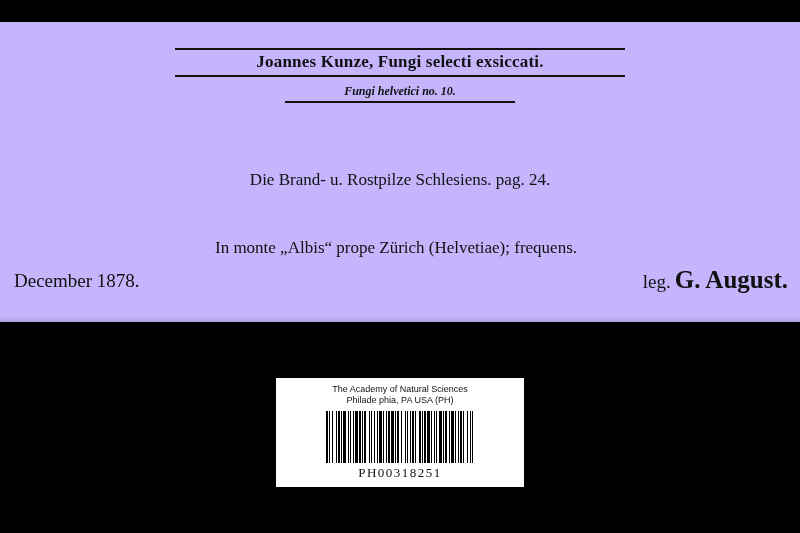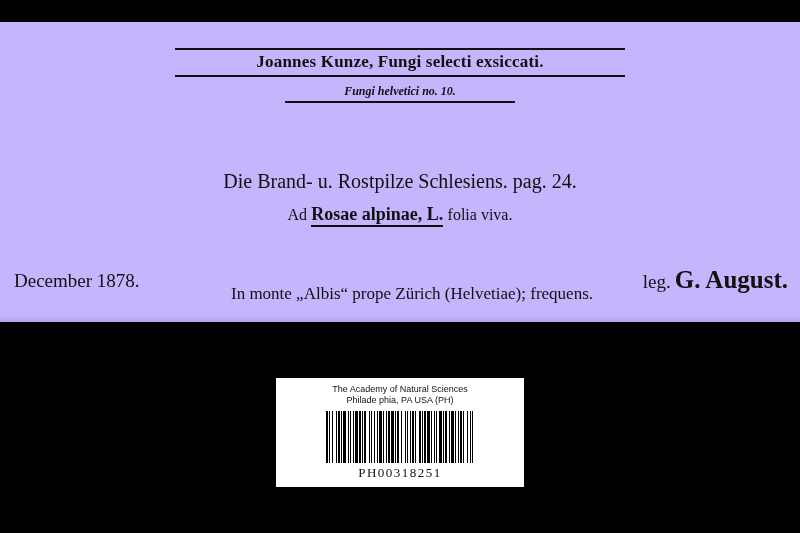--- a/index.html
+++ b/index.html
@@ -100,45 +100,44 @@
     margin-top: 4px;
   }
 
   
   .l4-wrap {
     position: absolute;
     left: 100px;
     top: 148px;
     width: 600px;
   }
-  .l4-text { font-size: 20px; text-align: center; }
+  .l4-text { font-size: 17px; text-align: center; }
 
   
   .l5-wrap {
     position: absolute;
     left: 100px;
     top: 182px;
     width: 600px;
   }
   .l5-text { font-size: 17px; }
   .host-name {
     font-weight: bold;
     font-size: 18px;
     border-bottom: 2px solid #111;
     padding-bottom: 1px;
   }
   .host-pre, .host-post { font-size: 16px; }
 
   
   .l6-wrap {
     position: absolute;
-    left: 112px;
+    left: 96px;
     top: 216px;
     width: 600px;
-    margin-top: 46px;
   }
   .l6-text { font-size: 17px; }
 
   
   .date-text {
     position: absolute;
     left: 14px;
     top: 248px;
     font-size: 19px;
     color: #111;
@@ -206,27 +205,20 @@
   <div class="l2-wrap">
     <div class="line l2-text">Fungi helvetici no. 10.</div>
     <div class="l2-rule"></div>
   </div>
 
 
   <div class="l4-wrap">
     <div class="line l4-text">Die Brand- u. Rostpilze Schlesiens. pag. 24.</div>
   </div>
 
-  <div class="l5-wrap">
-    <div class="line l5-text">
-      <span class="host-pre">Ad</span>
-      <span class="host-name">Rosae alpinae, L.</span>
-      <span class="host-post">folia viva.</span>
-    </div>
-  </div>
 
   <div class="l6-wrap">
     <div class="line l6-text">In monte „Albis“ prope Zürich (Helvetiae); frequens.</div>
   </div>
 
   <div class="date-text">December 1878.</div>
 
   <div class="collector-wrap">
     <span class="collector-leg">leg.</span>
     <span class="collector-name">G. August.</span>

